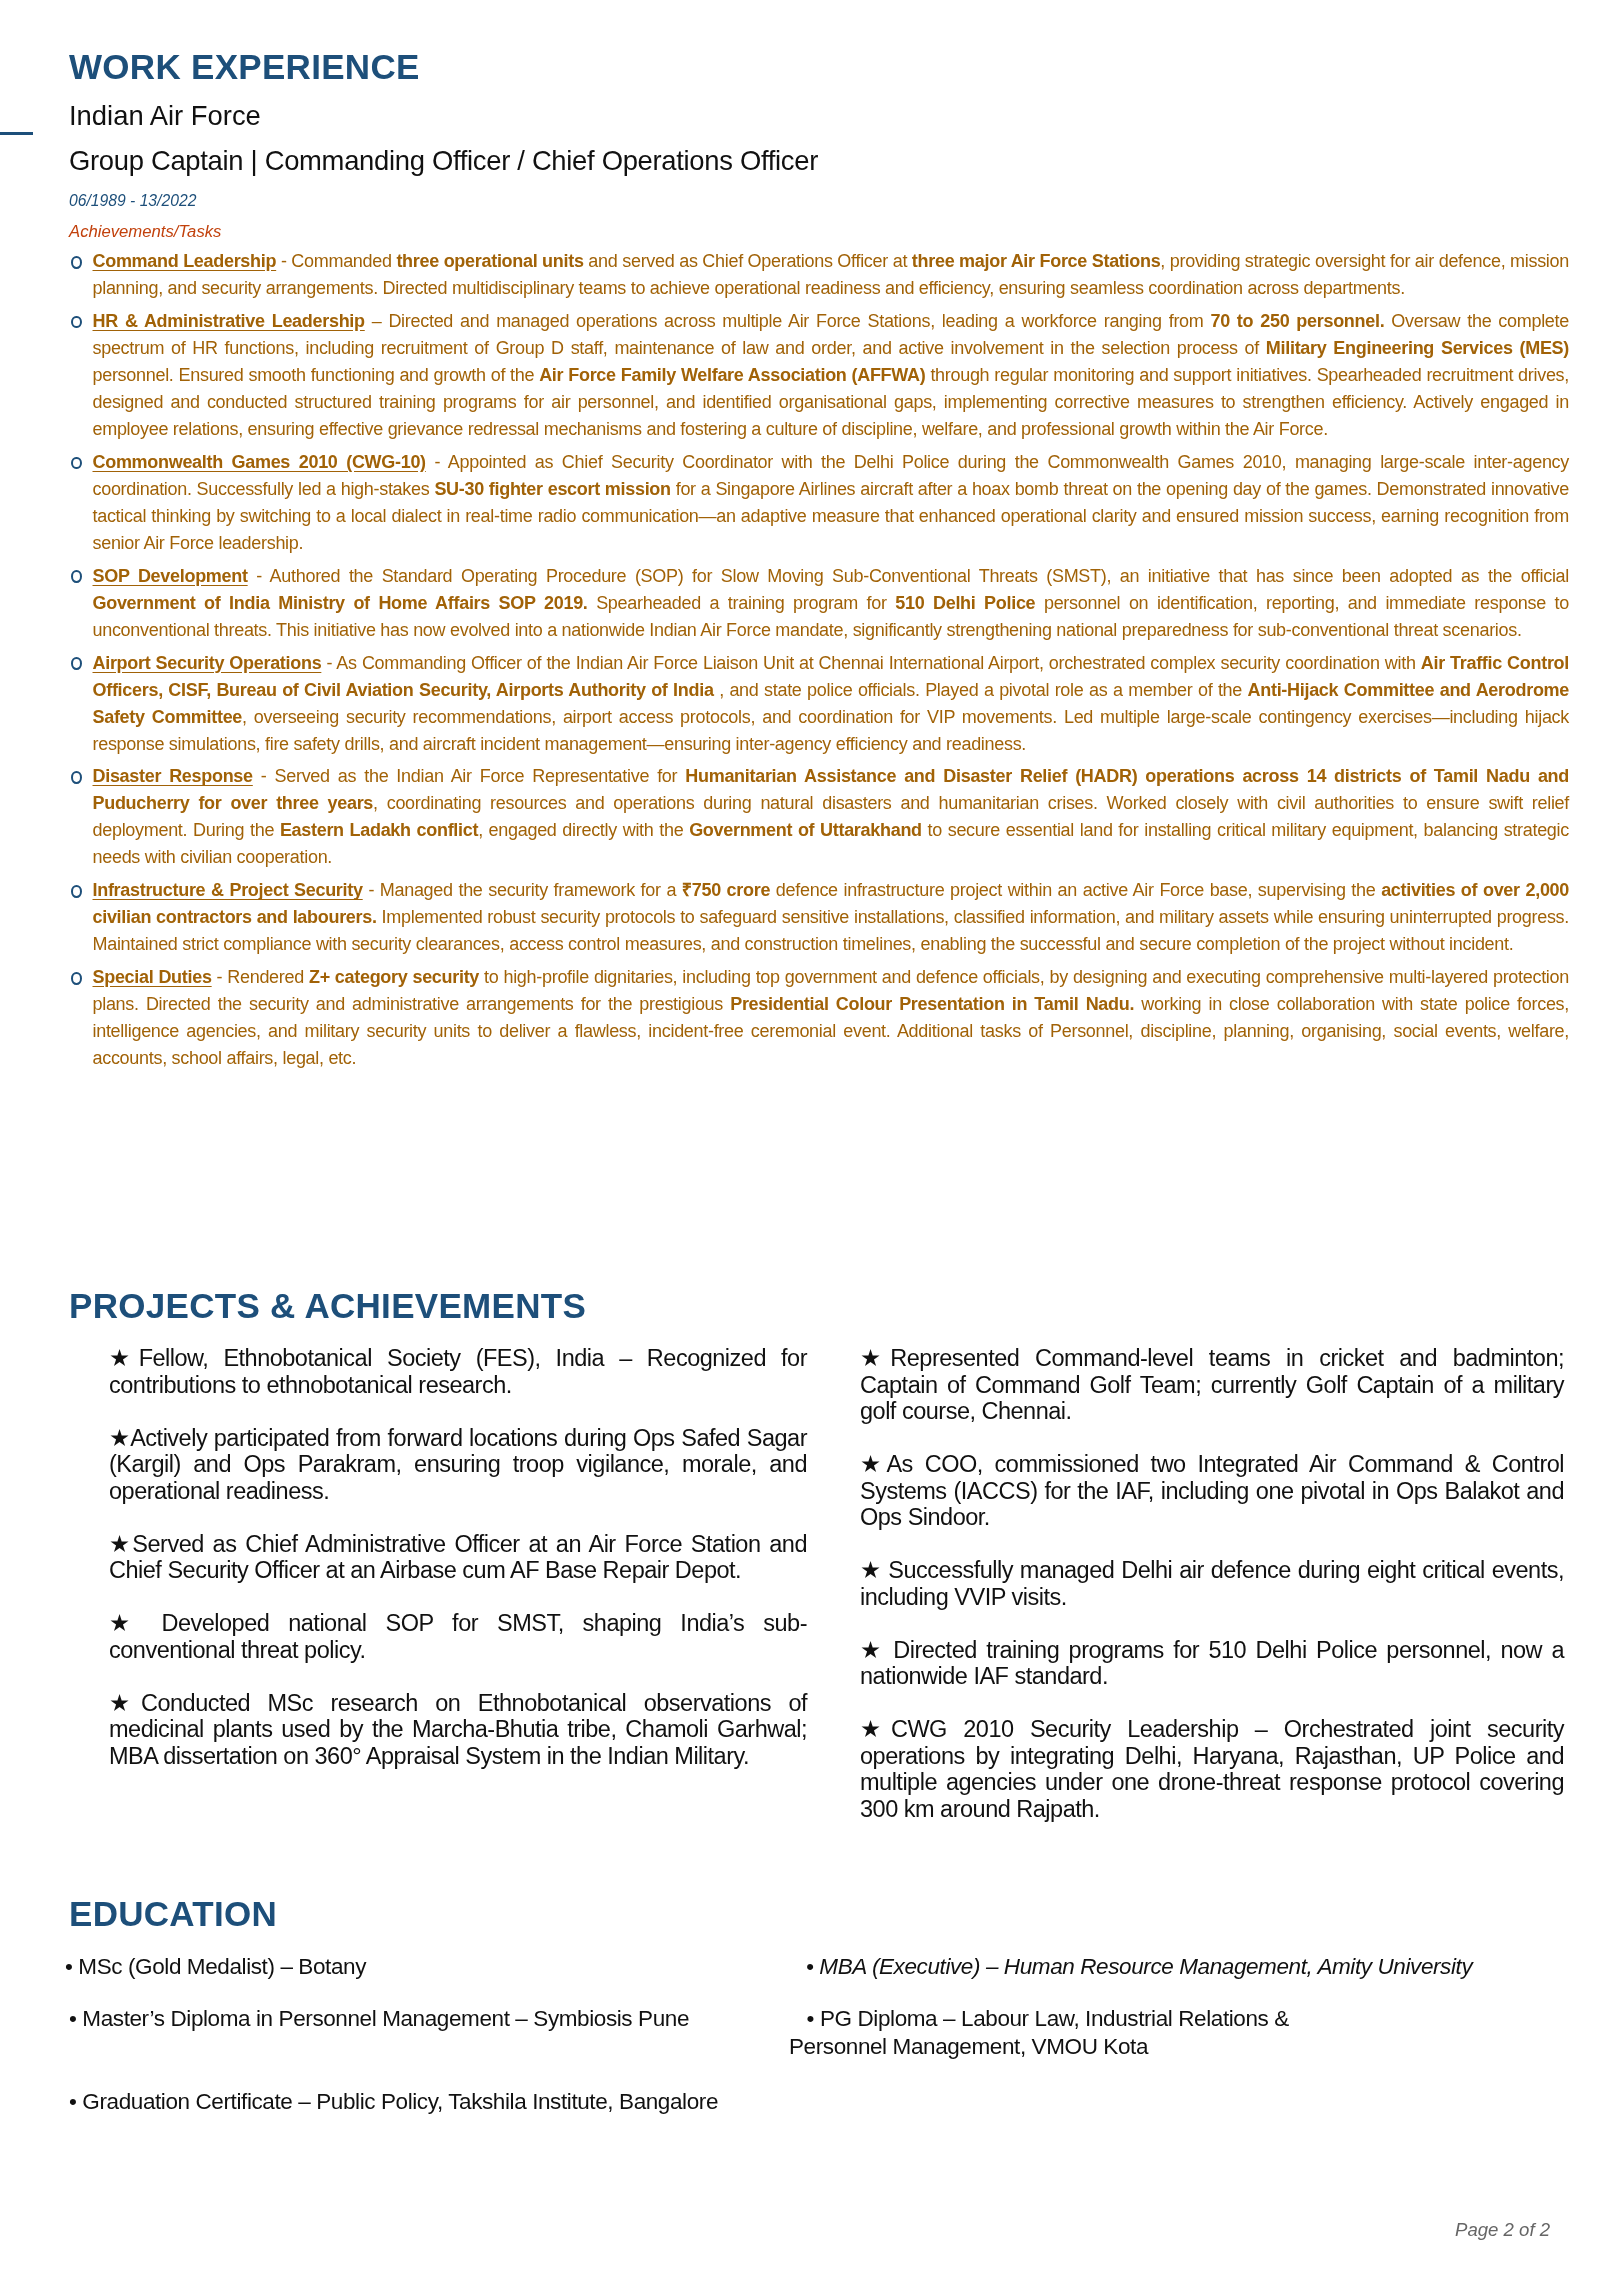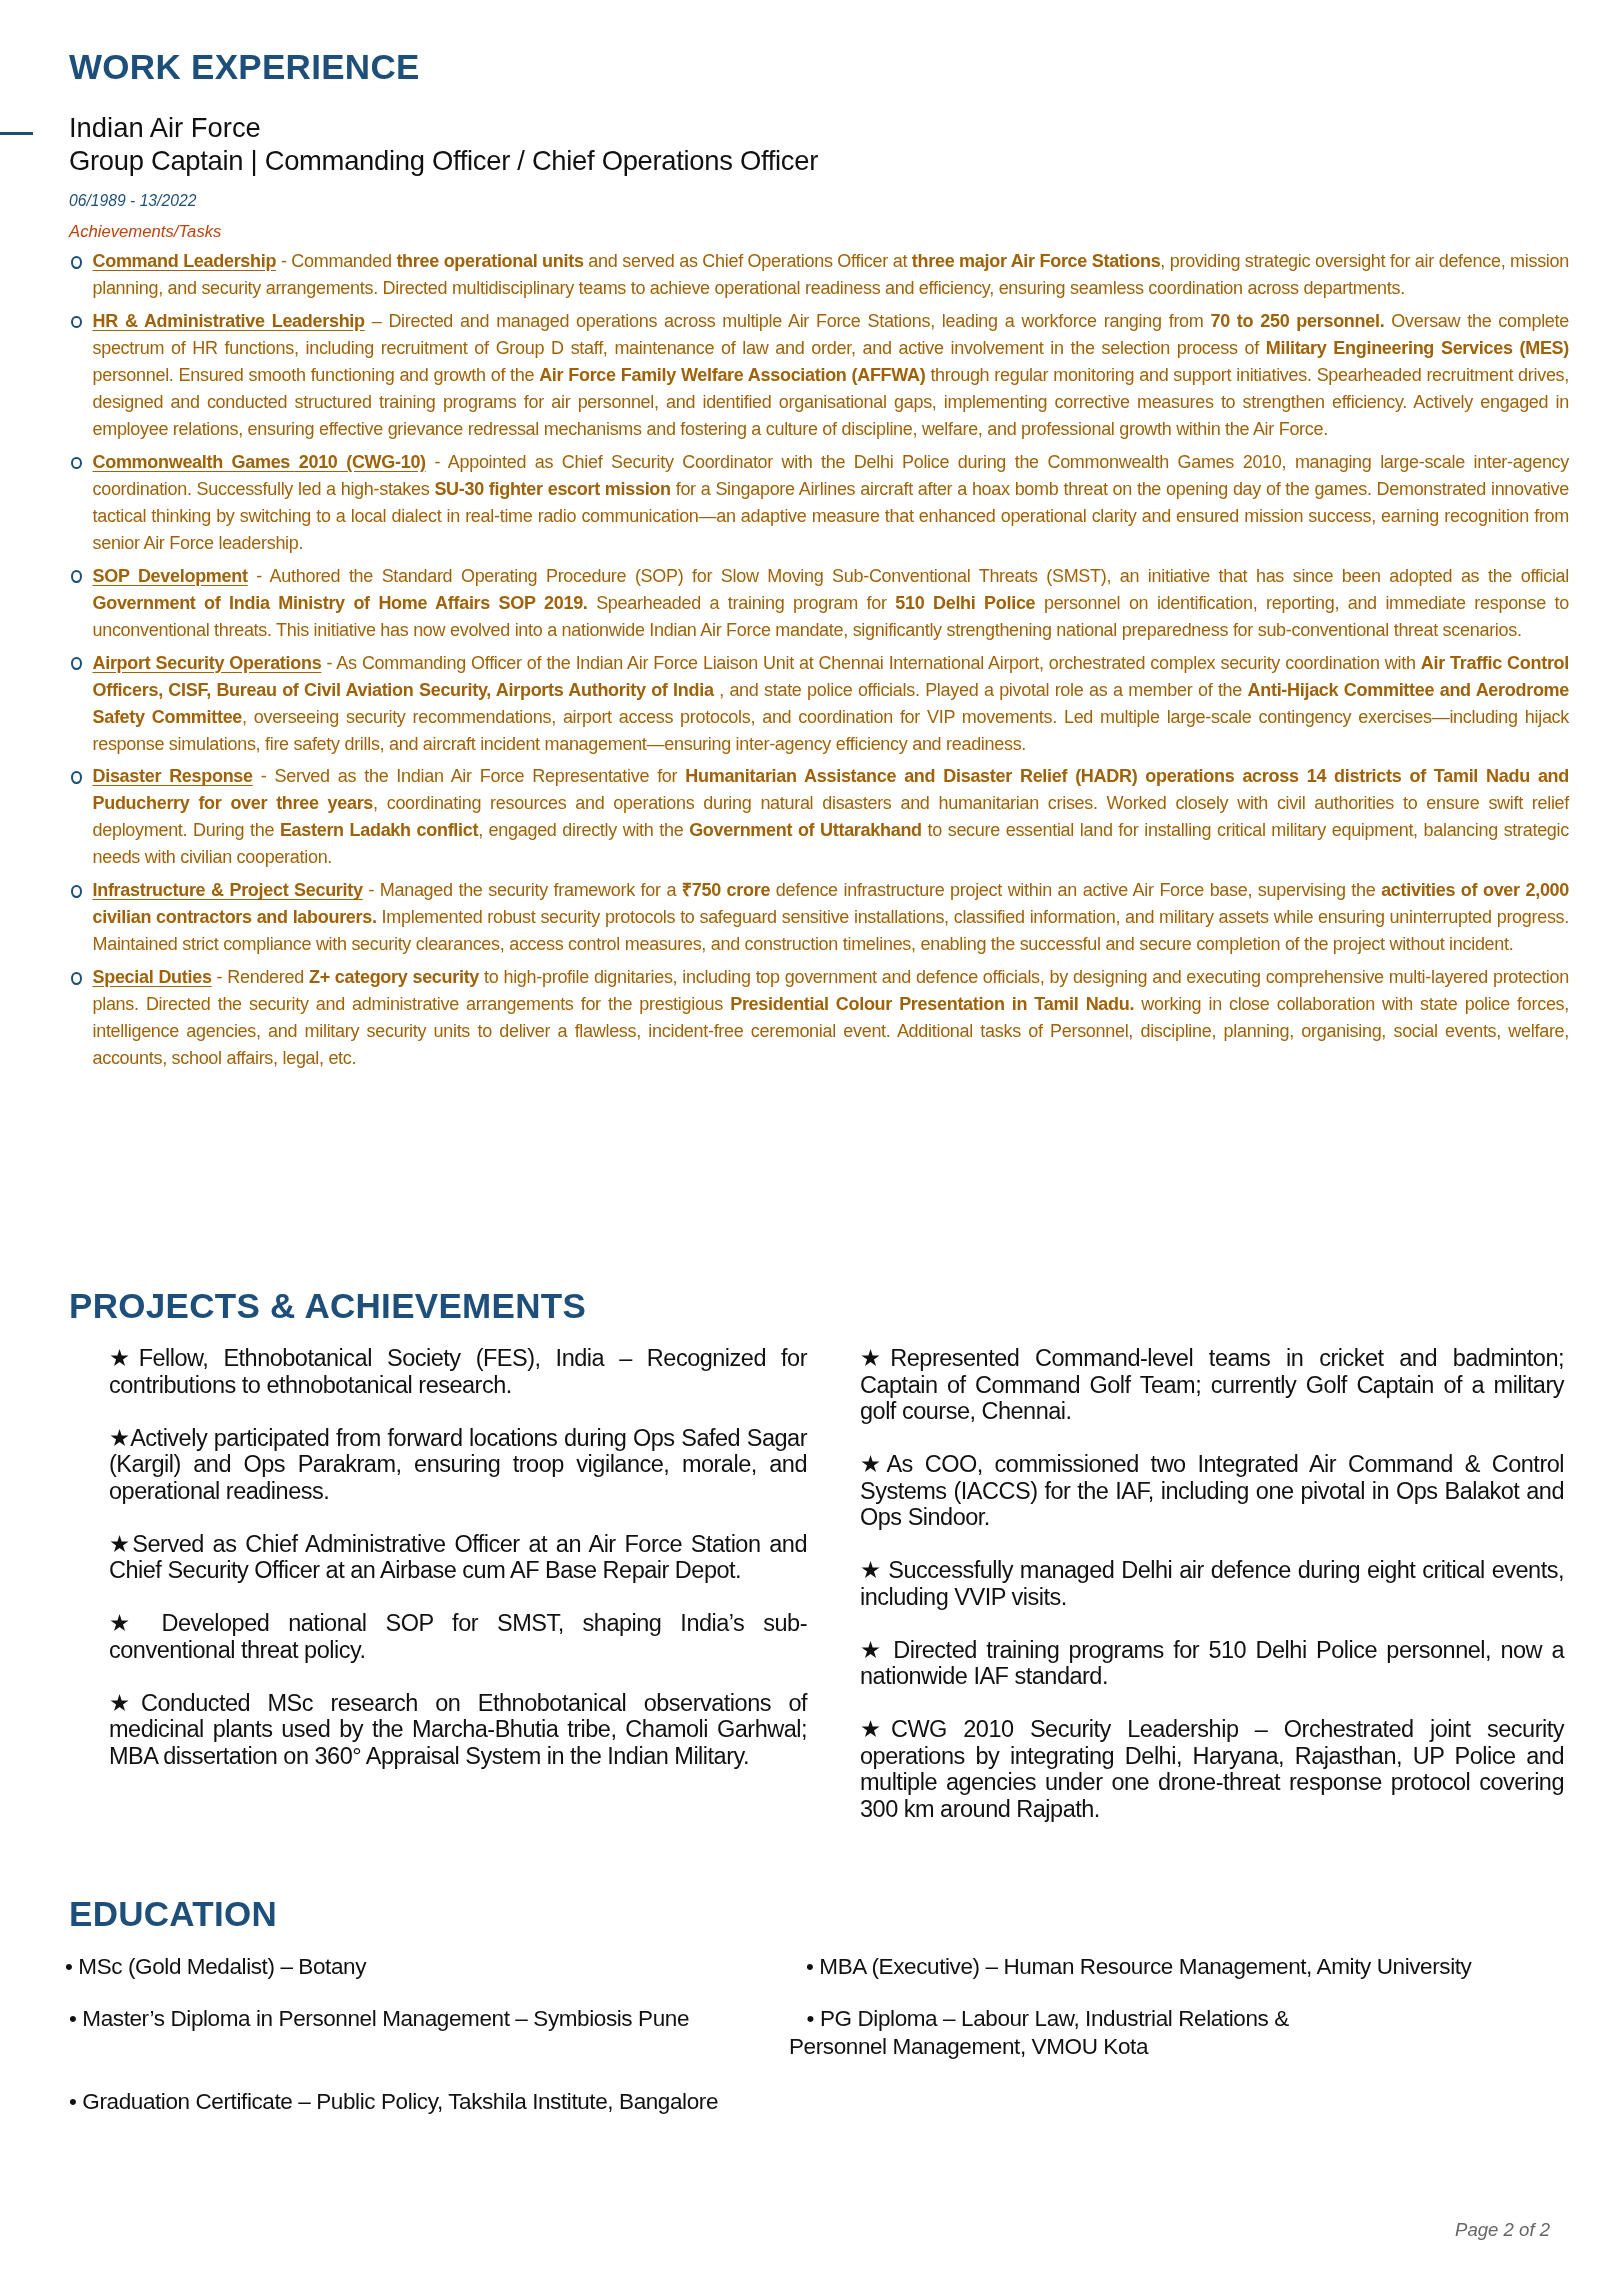--- a/index.html
+++ b/index.html
@@ -8,21 +8,21 @@
     font-family: "Liberation Sans", sans-serif; color: #111;
   }
   .section-title {
     position: absolute; left: 69px; margin: 0;
     font-family: "Liberation Sans", sans-serif; font-weight: bold;
     color: #1d4f7a; font-size: 35px; letter-spacing: 0.3px;
   }
   .side-marker {
     position: absolute; left: 0; top: 132px; width: 33px; height: 2.9px; background: #1d4f7a;
   }
-  .org { position: absolute; left: 69px; top: 112px; font-size: 27.4px; color: #111; }
+  .org { position: absolute; left: 69px; top: 100px; font-size: 27.4px; color: #111; }
   .role { position: absolute; left: 69px; top: 145px; font-size: 27.4px; color: #111; letter-spacing: -0.3px; }
   .dates { position: absolute; left: 69px; top: 192px; font-size: 15.7px; font-style: italic; color: #1d4f7a; }
   .subhead { position: absolute; left: 69px; top: 222px; font-size: 16.7px; font-style: italic; color: #c2410c; }
 
   .bullets { position: absolute; left: 69px; top: 248px; width: 1500px; margin: 0; padding: 0; list-style: none; }
   .bullets li {
     position: relative; padding-left: 23.5px; font-size: 18px; line-height: 27px;
     text-align: justify; color: #a16207; margin-bottom: 5.9px; letter-spacing: -0.3px;
   }
   .bullets li .dot {
@@ -76,19 +76,19 @@
 <div class="proj-col" id="proj-right" style="left:860px; top:1345px; width:704px;">
     <div class="proj-item"><span class="star">★</span><span>Represented Command-level teams in cricket and badminton; Captain of Command Golf Team; currently Golf Captain of a military golf course, Chennai.</span></div>
     <div class="proj-item"><span class="star">★</span><span>As COO, commissioned two Integrated Air Command &amp; Control Systems (IACCS) for the IAF, including one pivotal in Ops Balakot and Ops Sindoor.</span></div>
     <div class="proj-item"><span class="star">★</span><span> Successfully managed Delhi air defence during eight critical events, including VVIP visits.</span></div>
     <div class="proj-item"><span class="star">★</span><span> Directed training programs for 510 Delhi Police personnel, now a nationwide IAF standard.</span></div>
     <div class="proj-item"><span class="star">★</span><span>CWG 2010 Security Leadership – Orchestrated joint security operations by integrating Delhi, Haryana, Rajasthan, UP Police and multiple agencies under one drone-threat response protocol covering 300 km around Rajpath.</span></div>
   </div>
 
 <h1 class="section-title" style="top:1894px;">EDUCATION</h1>
 <div class="edu-item" style="left:65px; top:1953px;"><span>•</span> <span>MSc (Gold Medalist) – Botany</span></div>
-<div class="edu-item" style="left:806px; top:1953px;"><span>•</span> <span>MBA (Executive) – Human Resource Management, Amity University</span></div>
+<div class="edu-item" style="left:806px; top:1953px;font-style:italic;"><span>•</span> <span>MBA (Executive) – Human Resource Management, Amity University</span></div>
 <div class="edu-item" style="left:69px; top:2005px;"><span>•</span> <span>Master’s Diploma in Personnel Management – Symbiosis Pune</span></div>
 <div class="edu-item" style="left:789px; top:2005px; width:549px; text-indent:17.6px;"><span>•</span> <span>PG Diploma – Labour Law, Industrial Relations &amp; Personnel Management, VMOU Kota</span></div>
 <div class="edu-item" style="left:69px; top:2088px;"><span>•</span> <span>Graduation Certificate – Public Policy, Takshila Institute, Bangalore</span></div>
 
 <div class="page-num">Page 2 of 2</div>
 
 
 </body></html>

